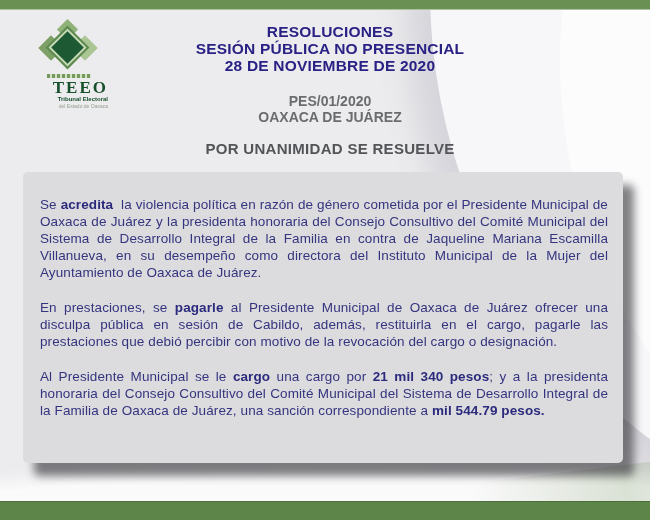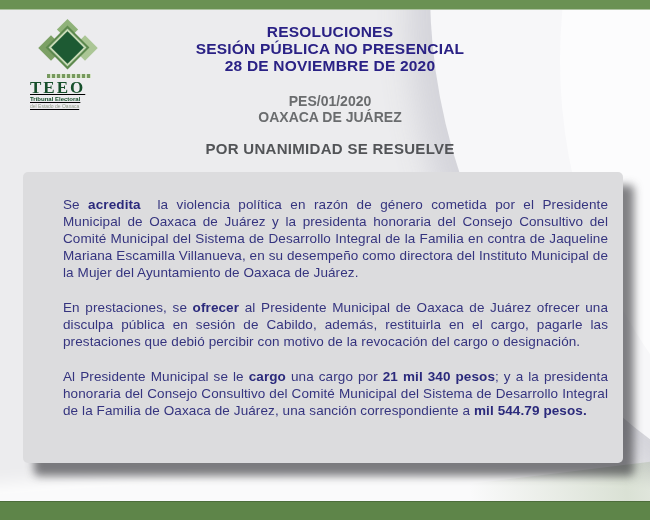--- a/index.html
+++ b/index.html
@@ -38,21 +38,21 @@
     left: 470px; top: 468px;
     width: 260px; height: 40px;
     transform: rotate(-7deg);
     background: linear-gradient(90deg, rgba(122,150,98,0) 0%, rgba(122,150,98,0.25) 60%, rgba(122,150,98,0.05) 100%);
   }
   
   .bar { position: absolute; left: 0; width: 650px; }
   .bar-top { top: 0; height: 10px; background: #6a9153; border-bottom: 1px solid rgba(255,255,255,0.45); }
   .bar-bottom { top: 501px; height: 19px; background: #5e8549; border-top: 1px solid rgba(60,85,45,0.5); }
   
-  .logo { position: absolute; left: 30px; top: 20px; width: 78px; text-align: left; text-decoration: underline; }
+  .logo { position: absolute; left: 30px; top: 20px; width: 78px; text-align: right; }
   .logo-cluster { position: relative; width: 78px; height: 52px; }
   .dia { position: absolute; }
   .dia-inner { width: 100%; height: 100%; transform: rotate(45deg); }
   .dia-top   { left: 30px; top: 2px;  width: 15px; height: 15px; }
   .dia-top .dia-inner   { background: #8fb279; }
   .dia-left  { left: 12px; top: 19px; width: 18px; height: 18px; }
   .dia-left .dia-inner  { background: #7ca065; }
   .dia-right { left: 46px; top: 19px; width: 18px; height: 18px; }
   .dia-right .dia-inner { background: #abc695; }
   .dia-center{ left: 24px; top: 14px; width: 27px; height: 27px; }
@@ -92,21 +92,20 @@
     border-radius: 5px;
     box-shadow: 11px 13px 9px rgba(52,52,56,0.62);
     padding: 24px 15px 0 17px;
   }
   .card p {
     font-size: 13.5px; line-height: 17px;
     color: #35347f;
     text-align: justify;
     margin-bottom: 18px;
     letter-spacing: 0.1px;
-    margin-left: 23px;
   }
   .card p b { font-weight: bold; color: #2b2a7c; }
 </style>
 </head>
 <body>
 
 <div class="page">
 
   <div class="swoosh swoosh-top-right"></div>
   <div class="swoosh swoosh-top-right2"></div>
@@ -143,17 +142,17 @@
     <div class="title-line">28 DE NOVIEMBRE DE 2020</div>
     <div class="case-block">
       <div class="case-line">PES/01/2020</div>
       <div class="case-line">OAXACA DE JUÁREZ</div>
     </div>
     <div class="verdict-line">POR UNANIMIDAD SE RESUELVE</div>
   </div>
 
   <div class="card" id="resolution-body">
       <p><span>Se </span><b>acredita</b><span>&nbsp; la violencia política en razón de género cometida por el Presidente Municipal de Oaxaca de Juárez y la presidenta honoraria del Consejo Consultivo del Comité Municipal del Sistema de Desarrollo Integral de la Familia en contra de Jaqueline Mariana Escamilla Villanueva, en su desempeño como directora del Instituto Municipal de la Mujer del Ayuntamiento de Oaxaca de Juárez.</span></p>
-      <p><span>En prestaciones, se </span><b>ofrecer</b><span> al Presidente Municipal de Oaxaca de Juárez ofrecer una disculpa pública en sesión de Cabildo, además, restituirla en el cargo, pagarle las prestaciones que debió percibir con motivo de la revocación del cargo o designación.</span></p>
+      <p><span>En prestaciones, se </span><b>pagarle</b><span> al Presidente Municipal de Oaxaca de Juárez ofrecer una disculpa pública en sesión de Cabildo, además, restituirla en el cargo, pagarle las prestaciones que debió percibir con motivo de la revocación del cargo o designación.</span></p>
       <p><span>Al Presidente Municipal se le </span><b>cargo</b><span> una cargo por </span><b>21 mil 340 pesos</b><span>; y a la presidenta honoraria del Consejo Consultivo del Comité Municipal del Sistema de Desarrollo Integral de la Familia de Oaxaca de Juárez, una sanción correspondiente a </span><b>mil 544.79 pesos.</b></p>
     </div>
 
 </div>
 
 </body></html>

